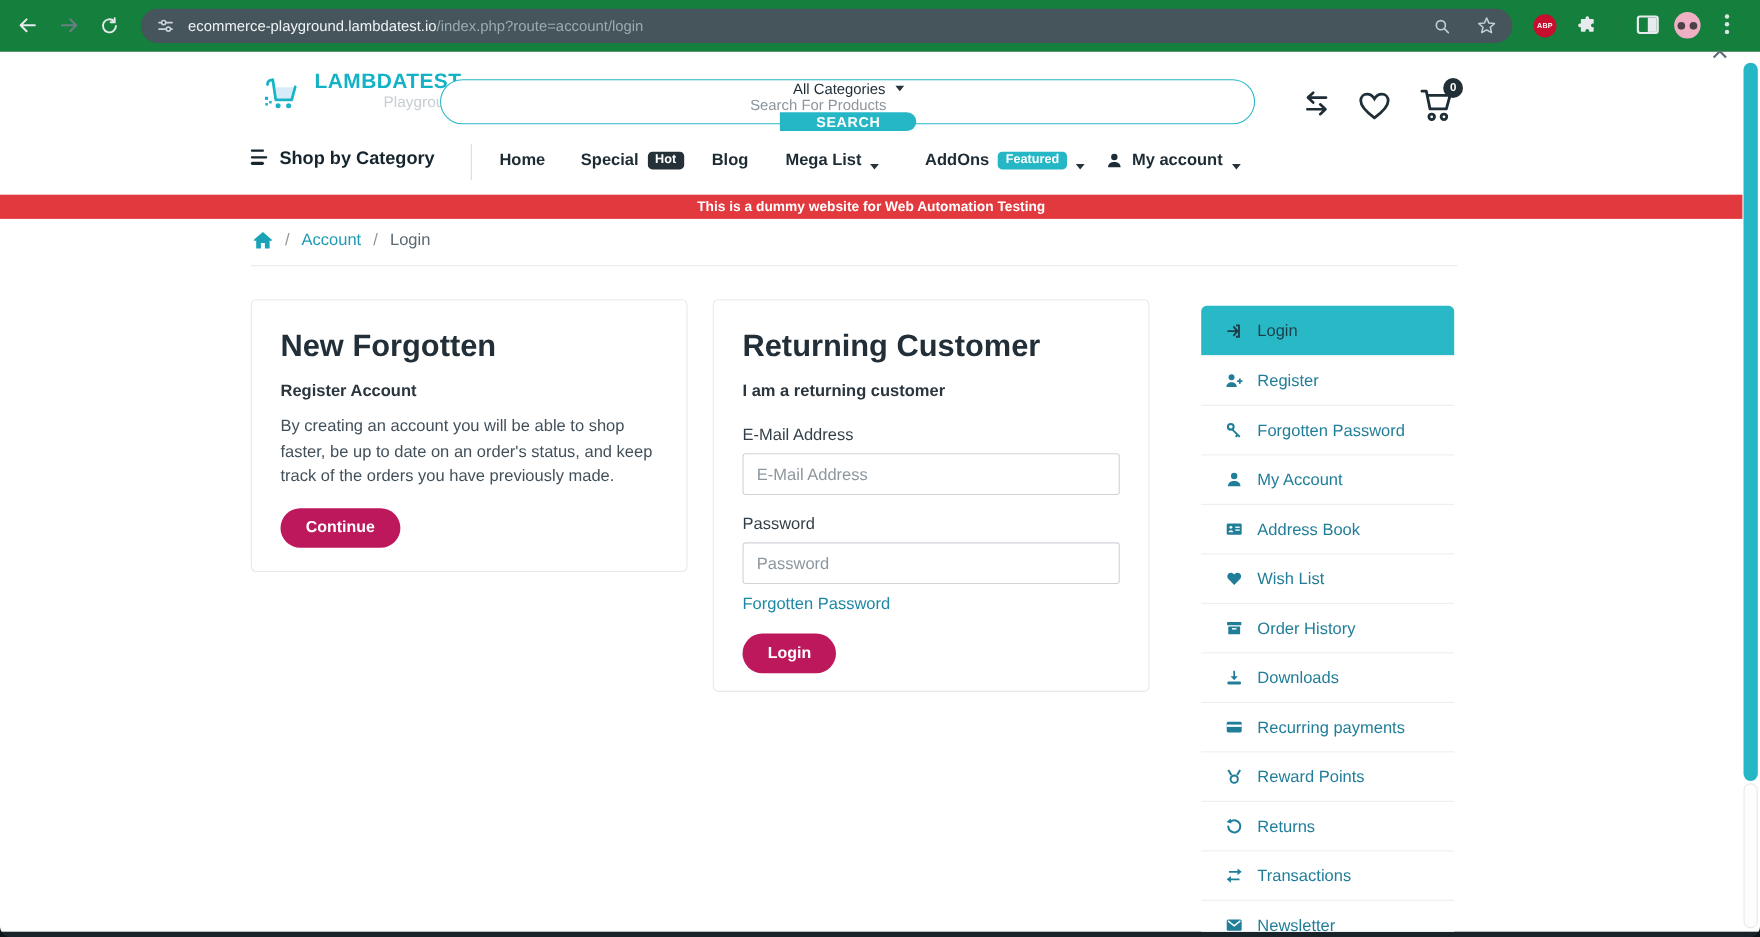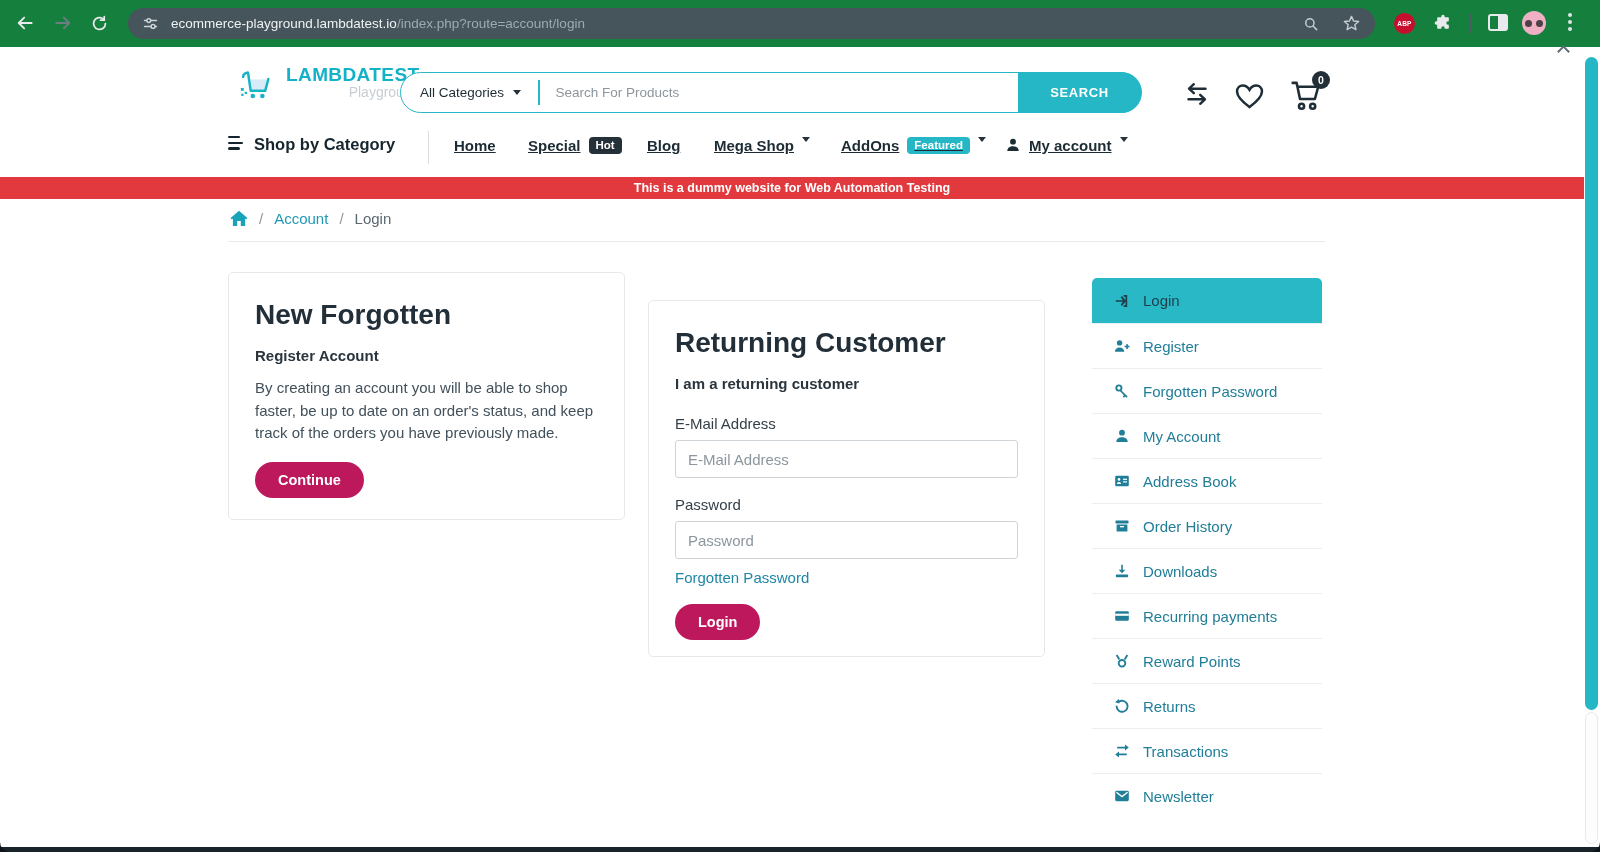--- a/index.html
+++ b/index.html
@@ -24,58 +24,58 @@
   .kebab{position:absolute;left:1568px;top:13px;width:4px;cursor:pointer;}
   .kebab i{display:block;width:4px;height:4px;border-radius:50%;background:#dfe4e6;margin-bottom:3px;}
 
   
   .viewport{position:absolute;top:47px;left:0;width:1600px;height:800px;background:#fff;overflow:hidden;}
 
   
   .logo{position:absolute;left:238px;top:18px;display:flex;align-items:flex-start;gap:6px;cursor:pointer;}
   .logo-txt .l1{font-size:19px;font-weight:800;color:#13b2c6;letter-spacing:.4px;line-height:20px;}
   .logo-txt .l2{font-size:14px;color:#c8ced2;text-align:right;line-height:15px;}
-  .searchbar{position:absolute;left:400px;top:25px;width:741px;height:41px;border:1.5px solid #26b7c7;border-radius:21px;display:flex;align-items:center;background:#fff;}
+  .searchbar{position:absolute;left:400px;top:25px;width:741px;height:41px;border:1.5px solid #26b7c7;border-radius:21px;display:flex;align-items:center;background:#fff;flex-direction:column;}
   .cats{display:flex;align-items:center;gap:9px;padding:0 17px 0 19px;font-size:13.5px;color:#1d2b33;cursor:pointer;white-space:nowrap;}
   .caret-dn{width:0;height:0;border-left:4.5px solid transparent;border-right:4.5px solid transparent;border-top:5px solid #273239;}
   .sdiv{width:1.5px;height:25px;background:#26b7c7;}
   .searchbar input{flex:1;border:0;outline:0;padding:0 16px;font-size:13.5px;color:#333;font-family:"Liberation Sans",sans-serif;background:transparent;}
   .searchbar input::placeholder{color:#8d969d;}
   .searchbtn{width:124px;height:41px;margin:-1.5px -1.5px -1.5px 0;border:0;border-radius:0 21px 21px 0;background:#26b7c7;color:#fff;font-size:13px;font-weight:bold;letter-spacing:.6px;cursor:pointer;font-family:"Liberation Sans",sans-serif;}
   .hd-ic{position:absolute;top:30px;cursor:pointer;}
   .cartwrap{position:absolute;left:1286px;top:27px;width:42px;height:40px;cursor:pointer;}
   .cartbadge{position:absolute;right:-2px;top:-3px;min-width:18px;height:18px;border-radius:50%;background:#232f36;color:#fff;font-size:10.5px;font-weight:bold;display:flex;align-items:center;justify-content:center;}
 
   
   .shopby{position:absolute;left:228px;top:88px;display:flex;align-items:center;gap:11px;cursor:pointer;}
   .shopby span{font-size:16.5px;font-weight:bold;color:#16252d;}
   .bars i{display:block;height:2.6px;border-radius:2px;background:#16252d;margin-bottom:3.2px;}
   .bars i:nth-child(1){width:12px;margin-left:0;}
   .bars i:nth-child(2){width:15px;}
   .bars i:nth-child(3){width:12px;}
   .navdiv{position:absolute;left:428px;top:84px;width:1px;height:33px;background:#d9dde0;}
-  .navitem{position:absolute;top:90px;display:flex;align-items:flex-start;gap:8px;font-size:15px;font-weight:bold;color:#1d2c34;cursor:pointer;white-space:nowrap;text-decoration:underline;}
+  .navitem{position:absolute;top:90px;display:flex;align-items:flex-end;gap:8px;font-size:15px;font-weight:bold;color:#1d2c34;cursor:pointer;white-space:nowrap;}
   .badge{font-size:11.5px;font-weight:bold;color:#fff;padding:2.5px 7px;border-radius:4px;line-height:1;}
   .badge.dark{background:#243138;}
   .badge.teal{background:#26b7c7;}
 
   
   .banner{position:absolute;left:0;top:130px;width:1584px;height:22px;background:#e1393e;color:#fff;font-size:12.5px;font-weight:bold;display:flex;align-items:center;justify-content:center;}
 
   
   .crumbs{position:absolute;left:230px;top:163px;display:flex;align-items:center;gap:11px;font-size:15px;}
   .crumb-sep{color:#8d979e;}
   .crumb-link{color:#1e9ab4;cursor:pointer;}
   .crumb-cur{color:#5a6871;}
   .crumb-hr{position:absolute;left:228px;top:194px;width:1097px;height:1px;background:#e9ecee;}
 
   
   .card{position:absolute;background:#fff;border:1px solid #e7e8ea;border-radius:5px;padding:25px 26px;}
   .card1{left:228px;top:225px;width:397px;height:248px;}
-  .card2{left:648px;top:225px;width:397px;height:357px;margin-top:28px;}
+  .card2{left:648px;top:225px;width:397px;height:357px;}
   .card h1{margin:0;font-size:28px;font-weight:bold;color:#222f38;line-height:34px;}
   .card h2{margin:15px 0 0;font-size:15px;font-weight:bold;color:#2a353e;}
   .card p{margin:13px 0 0;font-size:15px;color:#42505a;line-height:1.5;}
   .pillbtn{display:inline-block;margin-top:17px;border:0;background:#be185d;color:#fff;font-size:14.5px;font-weight:bold;padding:10px 23px;border-radius:22px;cursor:pointer;font-family:"Liberation Sans",sans-serif;}
   .flabel{margin-top:23px;font-size:15px;color:#333f48;}
   .tin{margin-top:8px;width:100%;height:38px;border:1px solid #cfd4d9;border-radius:3px;padding:0 12px;font-size:15px;color:#333;outline:none;font-family:"Liberation Sans",sans-serif;}
   .tin::placeholder{color:#8c969e;}
   .forgot{display:inline-block;margin-top:10px;font-size:15px;color:#1e87a5;cursor:pointer;text-decoration:none;}
 
   
@@ -220,21 +220,21 @@
         <span>Home</span>
       </div>
     <div class="navitem" style="left:528px">
       <span>Special</span>
       <span class="badge dark">Hot</span>
     </div>
     <div class="navitem" style="left:647px">
         <span>Blog</span>
       </div>
     <div class="navitem" style="left:714px">
-      <span>Mega Shop</span>
+      <span>Mega List</span>
       <span class="caret-dn"></span>
     </div>
     <div class="navitem" style="left:841px">
       <span>AddOns</span>
       <span class="badge teal">Featured</span>
       <span class="caret-dn"></span>
     </div>
     <div class="navitem" style="left:1005px">
       <span style="display:flex">
         <svg width="16" height="16" viewBox="0 0 16 16" fill="#1d2c34">
@@ -329,20 +329,28 @@
               <path d="M2.9 10.9c0-1.2 1-1.9 2.1-1.9s2.1.7 2.1 1.9Z" fill="#fff"></path>
               <rect x="9" y="5.7" width="4" height="1.2" fill="#fff"></rect>
               <rect x="9" y="8.3" width="4" height="1.2" fill="#fff"></rect>
             </svg>
           </span>
         <span>Address Book</span>
       </div>
       <div class="srow">
         <span class="sic">
             <svg width="16" height="16" viewBox="0 0 16 16" fill="currentColor">
+              <path d="M8 13.8 2.9 8.7C1.3 7.1 1.3 4.8 2.9 3.4c1.5-1.3 3.6-1 5.1.8 1.5-1.8 3.6-2.1 5.1-.8 1.6 1.4 1.6 3.7 0 5.3Z"></path>
+            </svg>
+          </span>
+        <span>Wish List</span>
+      </div>
+      <div class="srow">
+        <span class="sic">
+            <svg width="16" height="16" viewBox="0 0 16 16" fill="currentColor">
               <rect x="1.5" y="2.4" width="13" height="3.1" rx=".5"></rect>
               <rect x="2.6" y="6.5" width="10.8" height="7.1" rx=".5"></rect>
               <rect x="6" y="8" width="4" height="1.3" fill="#fff"></rect>
             </svg>
           </span>
         <span>Order History</span>
       </div>
       <div class="srow">
         <span class="sic">
             <svg width="16" height="16" viewBox="0 0 16 16" fill="currentColor">

